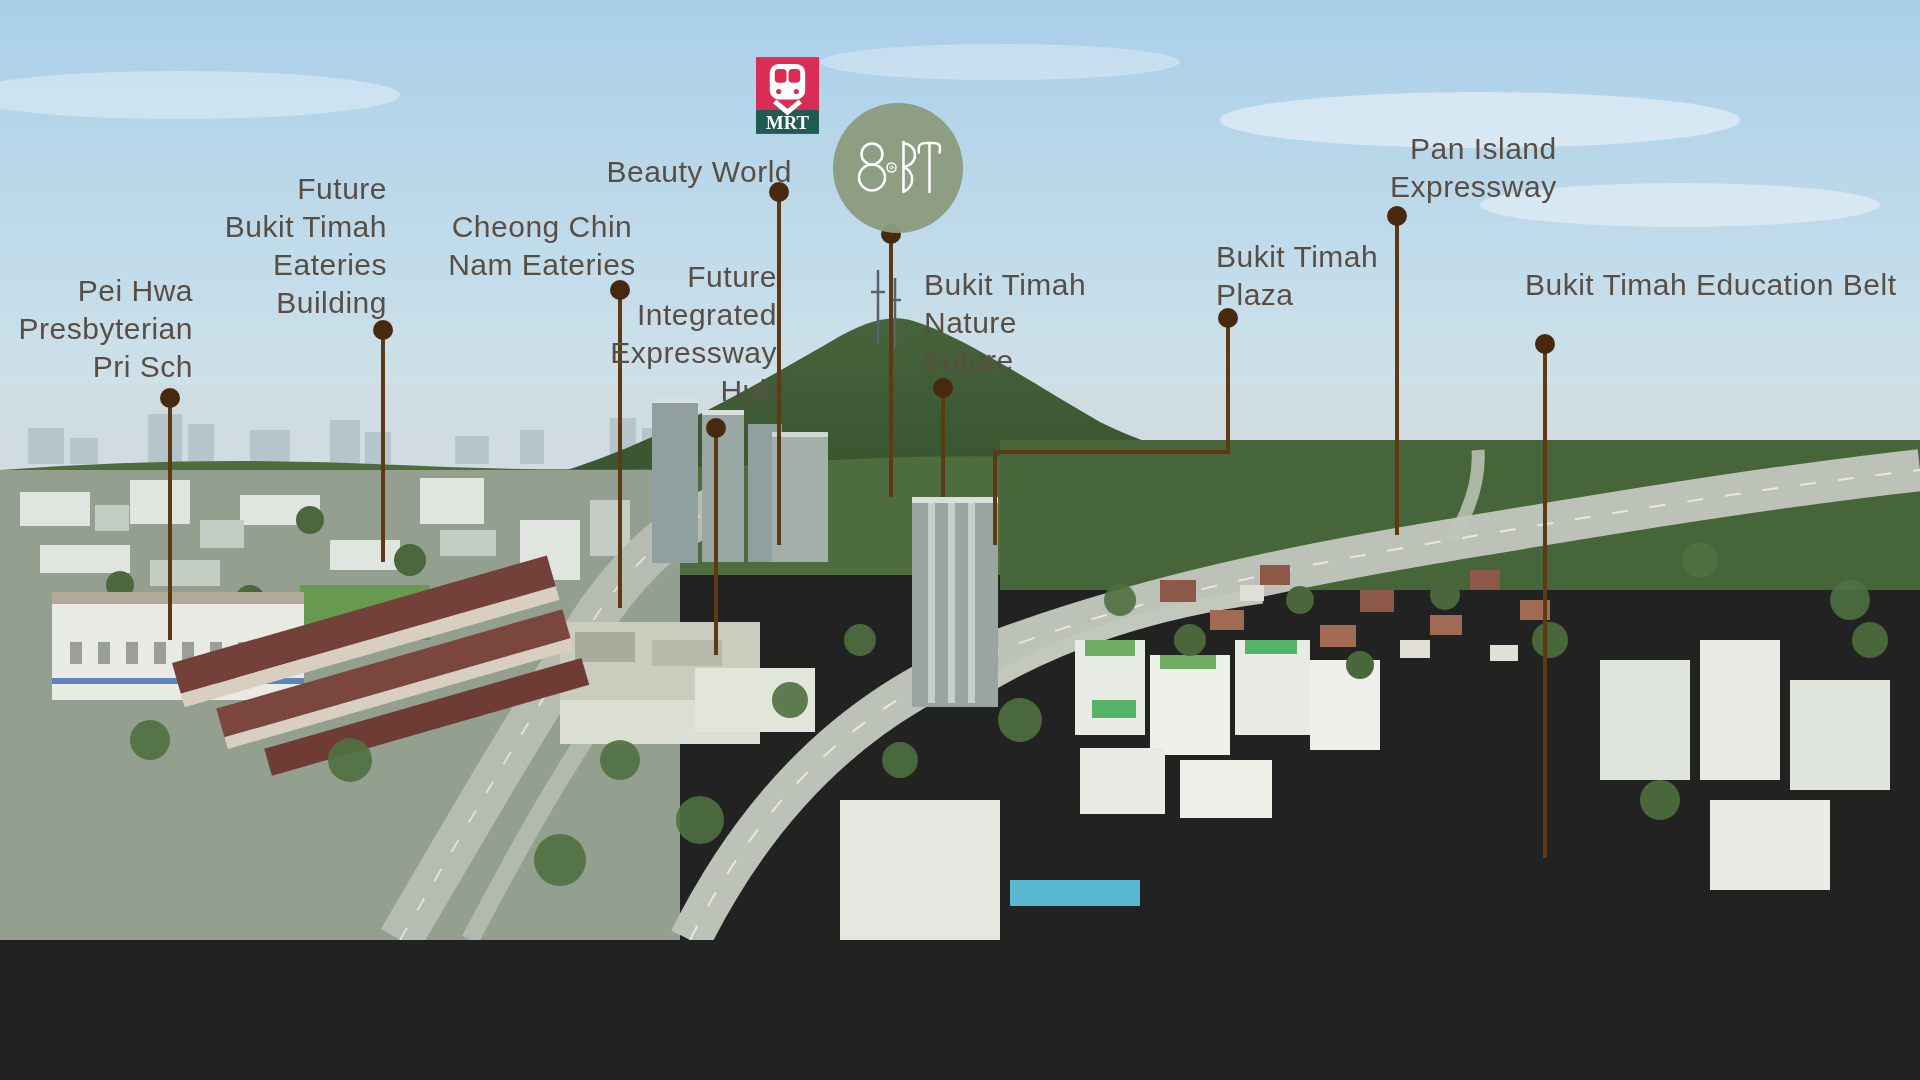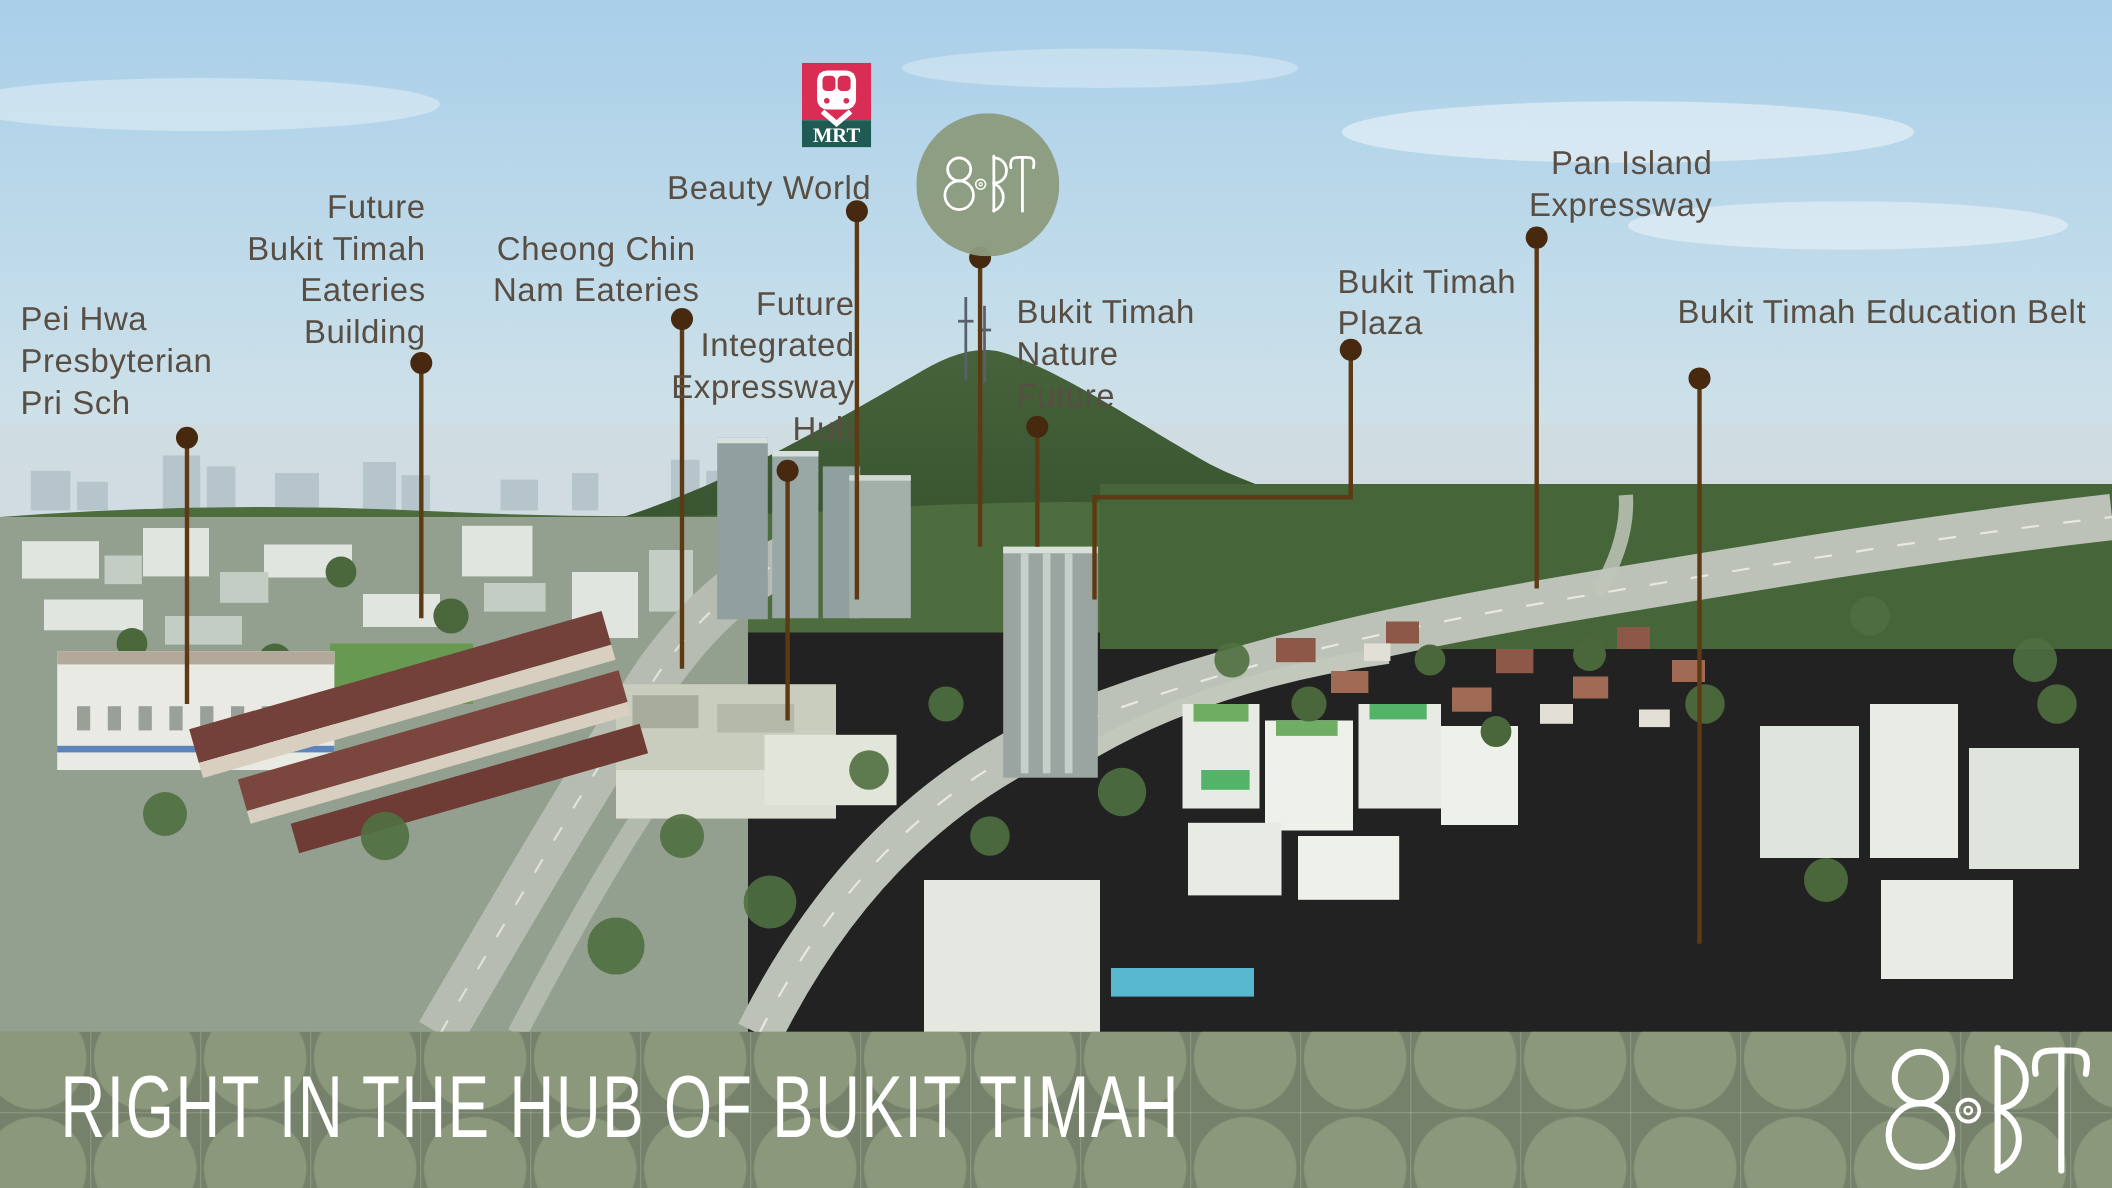--- a/index.html
+++ b/index.html
@@ -4,21 +4,21 @@
 <style>
   html,body{margin:0;padding:0;background:#222;}
   .stage{position:relative;width:1920px;height:1080px;overflow:hidden;
          font-family:"Liberation Sans","DejaVu Sans",sans-serif;}
   .scenery{position:absolute;left:0;top:0;}
   #callout-layer{position:absolute;left:0;top:0;pointer-events:none;}
   .callout-line{fill:none;stroke:#5e3a14;stroke-width:4;}
   .callout-dot{fill:#46290e;}
   .marker-label{position:absolute;font-size:30px;line-height:38px;color:#594e43;
                 font-weight:300;letter-spacing:.5px;white-space:nowrap;}
-  .mrt-badge{position:absolute;left:729px;top:57px;width:63px;height:77px;}
+  .mrt-badge{position:absolute;left:756px;top:57px;width:63px;height:77px;}
   .site-badge{position:absolute;left:833px;top:103px;width:130px;height:130px;}
   .disclaimer{position:absolute;right:27px;top:851px;color:#fff;font-size:31px;
               font-weight:400;text-shadow:0 1px 4px rgba(0,0,0,.45);}
   .banner{position:absolute;left:0;top:938px;width:1920px;height:142px;
           background-color:#75816a;
           background-image:
             repeating-linear-gradient(0deg, rgba(219,228,205,0.25) 0 1px, transparent 1px 100px),
             repeating-linear-gradient(90deg, rgba(219,228,205,0.25) 0 1px, transparent 1px 100px),
             radial-gradient(circle at 50px 50px, #8c987b 46px, rgba(0,0,0,0) 47px);
           background-size:100px 100px;background-position:-18px -26px;}
@@ -253,21 +253,21 @@
       <circle cx="943" cy="388" r="10" class="callout-dot"></circle>
       <polyline points="1228,318 1228,452 995,452 995,545" class="callout-line"></polyline>
       <circle cx="1228" cy="318" r="10" class="callout-dot"></circle>
       <polyline points="1397,216 1397,535" class="callout-line"></polyline>
       <circle cx="1397" cy="216" r="10" class="callout-dot"></circle>
       <polyline points="1545,344 1545,858" class="callout-line"></polyline>
       <circle cx="1545" cy="344" r="10" class="callout-dot"></circle>
     </svg>
 
   <div id="label-layer">
-      <div class="marker-label" style="top: 272px; right: 1727px; text-align: left;">
+      <div class="marker-label" style="top: 272px; right: 1727px; text-align: right;">
         <div>Pei Hwa</div>
         <div>Presbyterian</div>
         <div>Pri Sch</div>
       </div>
       <div class="marker-label" style="top: 170px; right: 1533px; text-align: right;">
         <div>Future</div>
         <div>Bukit Timah</div>
         <div>Eateries</div>
         <div>Building</div>
       </div>
@@ -319,20 +319,14 @@
   <div class="site-badge">
     <svg width="130" height="130" viewBox="0 0 130 130" aria-label="8@BT">
       <circle cx="65" cy="65" r="65" fill="#8d9b7e" opacity=".96"></circle>
       <g class="logo-glyphs" color="#fff">
         <use href="#bt-logo" x="22" y="36" width="88" height="56"></use>
       </g>
     </svg>
   </div>
 
 
-  <div class="banner">
-    <div class="banner-title">RIGHT IN THE HUB OF BUKIT TIMAH</div>
-    <svg class="banner-logo" width="196" height="125" viewBox="0 0 176 112" aria-label="8@BT">
-      <use href="#bt-logo" width="176" height="112"></use>
-    </svg>
-  </div>
 
 </div>
 
 </body></html>

